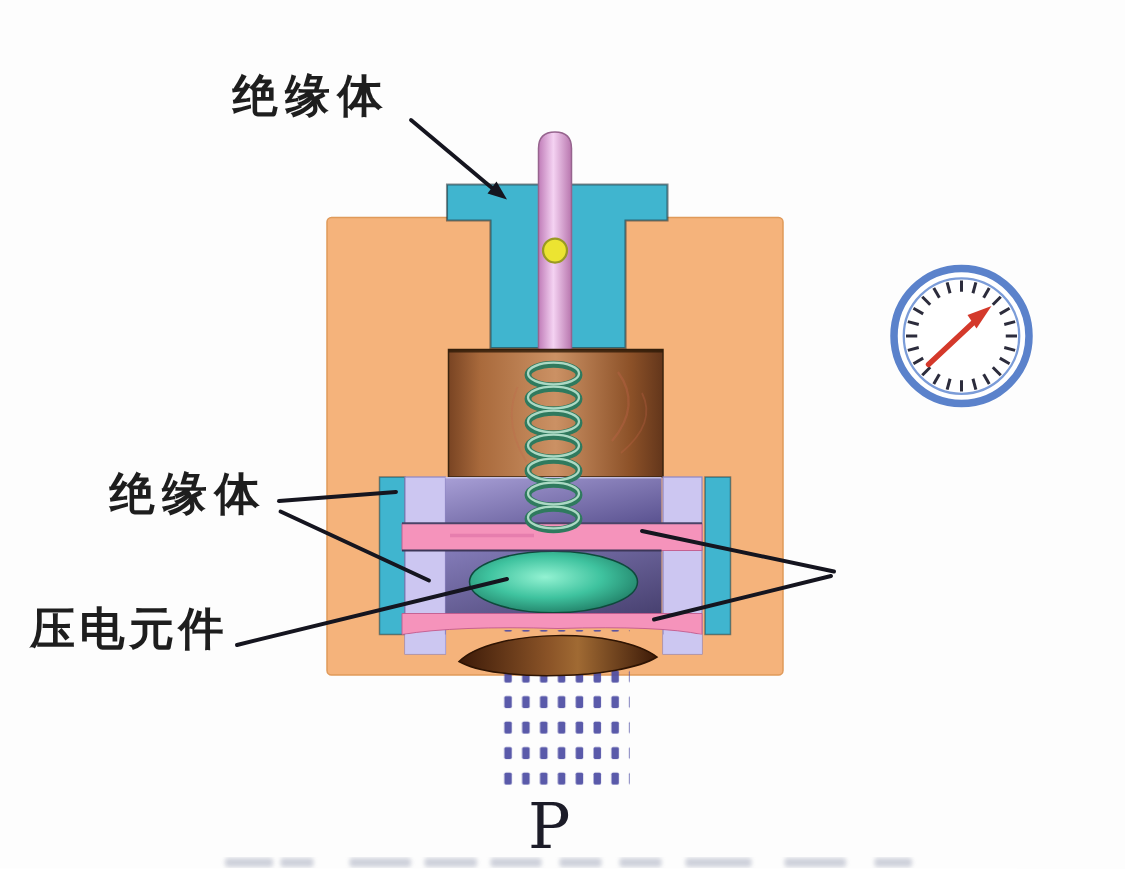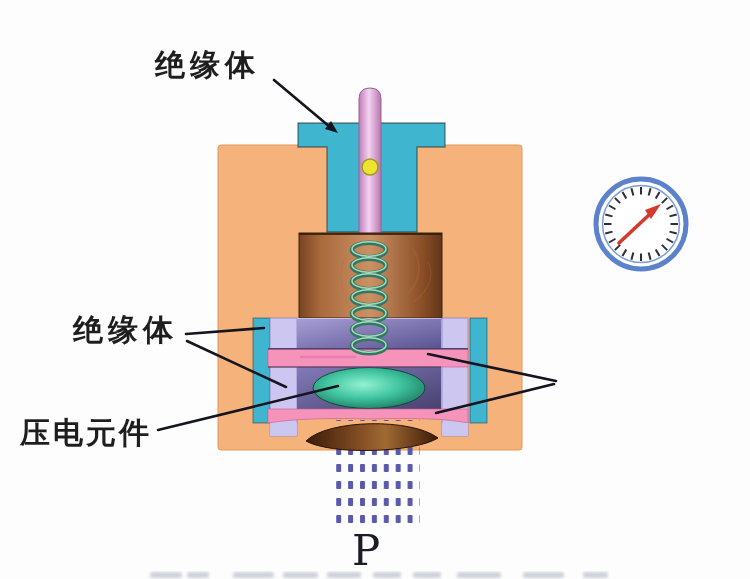--- a/index.html
+++ b/index.html
@@ -169,16 +169,16 @@
         <rect x="373" y="572" width="28" height="6" rx="2"></rect>
     <rect x="413" y="572" width="28" height="6" rx="2"></rect>
         <rect x="457" y="572" width="44" height="6" rx="2"></rect>
     <rect x="523" y="572" width="41" height="6" rx="2"></rect>
         <rect x="583" y="572" width="25" height="6" rx="2"></rect>
   </g>
 </svg>
 
 <div class="lbl lbl-cjk" style="left:155px;top:49px;">绝缘体</div>
 <div class="lbl lbl-cjk" style="left:73px;top:314px;">绝缘体</div>
-<div class="lbl" style="left:20px;top:420px;letter-spacing:3px;font-family:Liberation Mono, monospace;">压电元件</div>
+<div class="lbl" style="left:20px;top:404px;letter-spacing:3px;">压电元件</div>
 <div class="lbl lbl-p" style="left:352px;top:529px;">P</div>
 
 </div>
 
 </body></html>

